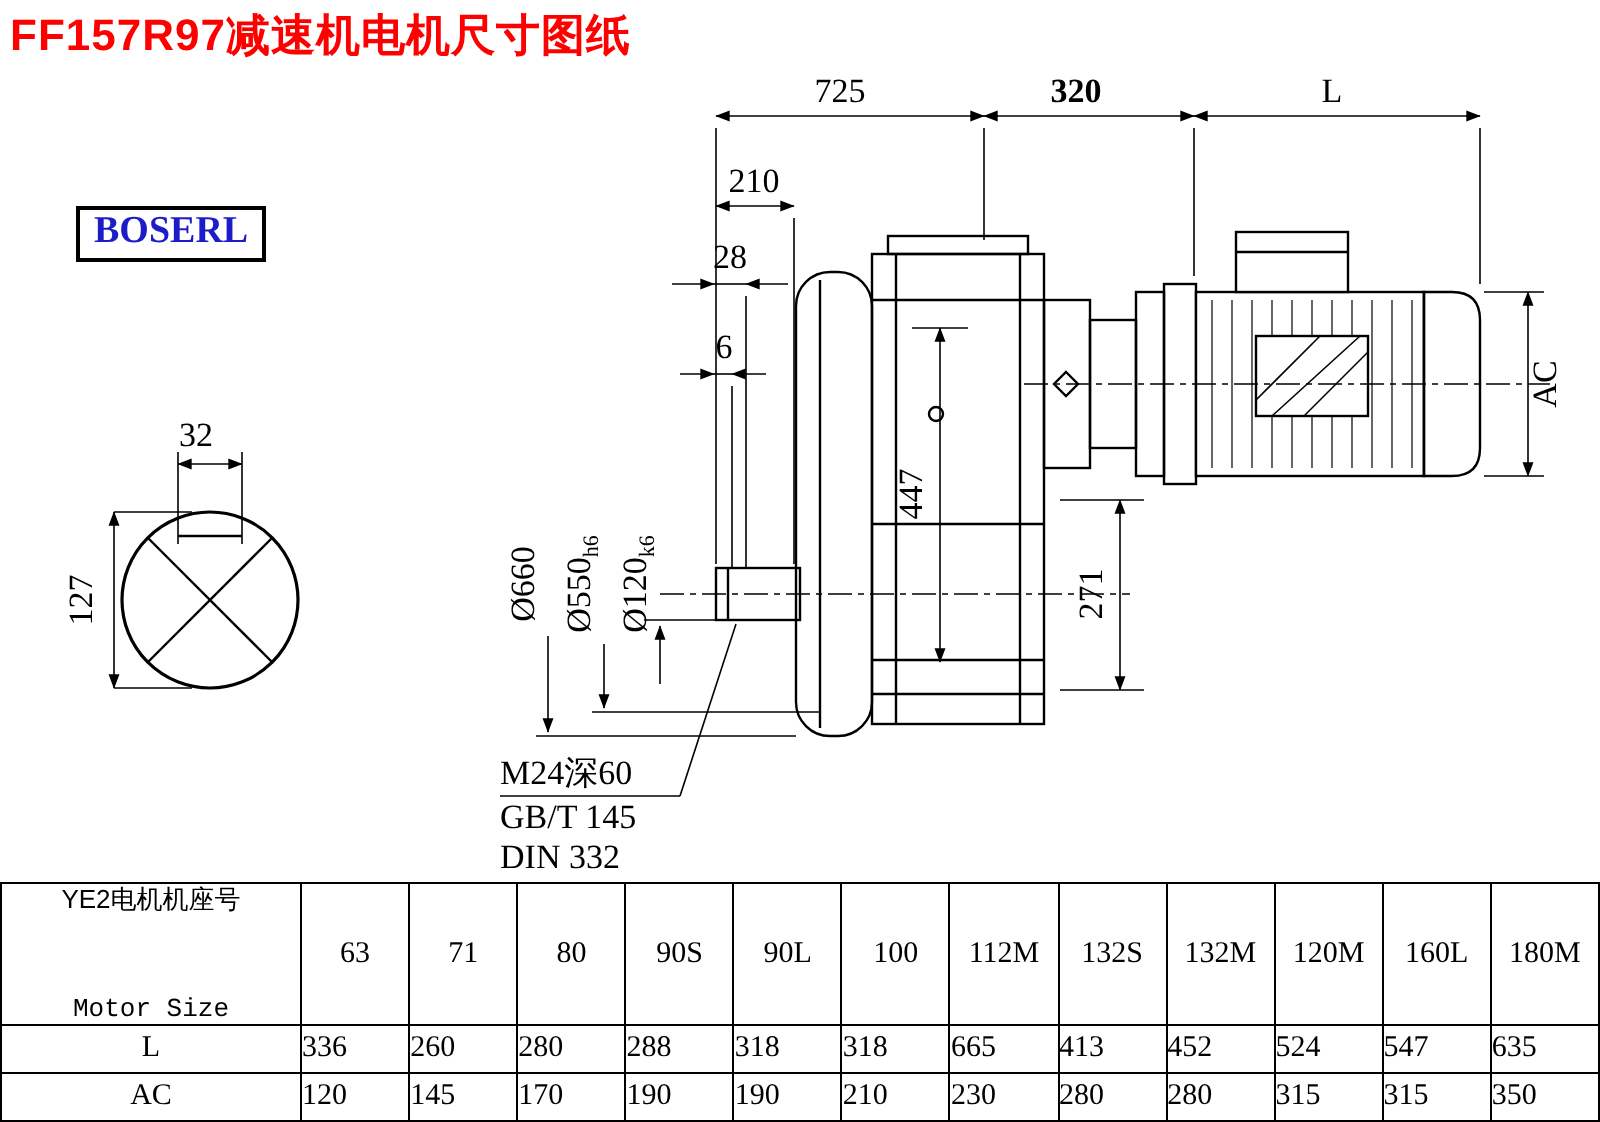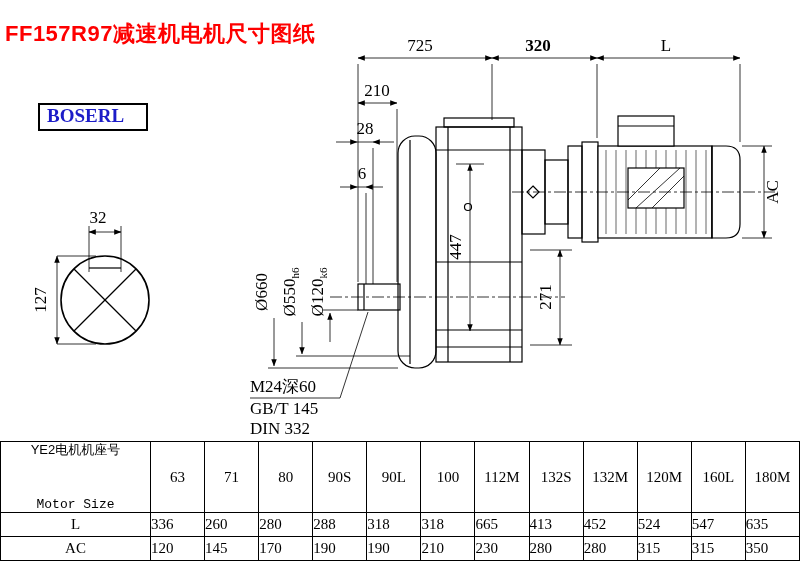--- a/index.html
+++ b/index.html
@@ -5,32 +5,32 @@
   * { box-sizing: border-box; }
   html, body { margin: 0; padding: 0; }
   body {
     width: 800px; height: 561px;
     position: relative;
     background: #fff;
     font-family: "Liberation Sans", sans-serif;
     overflow: hidden;
   }
   .title {
-    position: absolute; left: 5px; top: 19px;
+    position: absolute; left: 5px; top: 3px;
     color: #fe0000; font-size: 22px; font-weight: bold;
     letter-spacing: 0.5px;
     font-family: "Liberation Sans", sans-serif;
   }
   .brand {
     position: absolute; left: 38px; top: 103px;
     border: 2px solid #000;
     color: #1c1cc8;
     font-family: "Liberation Serif", serif;
     font-weight: bold; font-size: 19px;
-    padding: 0 22px 2px 7px;
+    padding: 0 7px 2px 7px;
     background: #fff;
   }
   svg.drawing { position: absolute; left: 0; top: 0; }
   svg.drawing text {
     font-family: "Liberation Serif", serif;
     font-size: 17px; fill: #000; stroke: none;
   }
   .table-wrap { position: absolute; left: 0; top: 441px; width: 800px; height: 120px; }
   table { border-collapse: collapse; width: 100%; height: 100%; table-layout: fixed; }
   col.c0 { width: 150px; }

